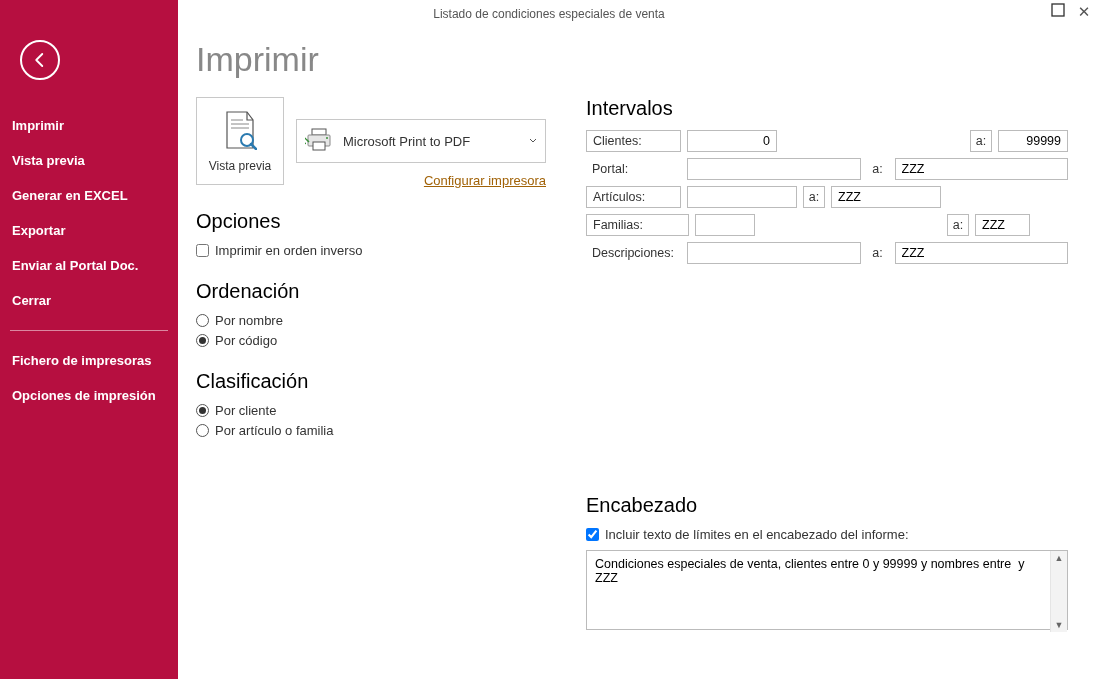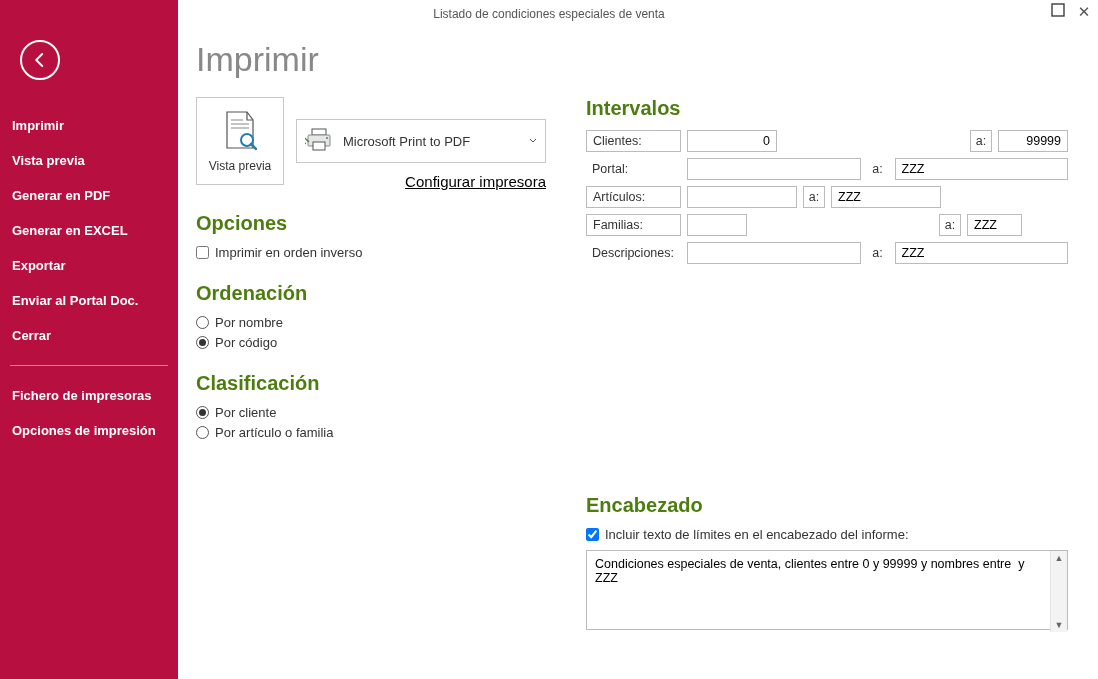--- a/index.html
+++ b/index.html
@@ -69,22 +69,22 @@
     font-size: 34px;
     font-weight: 300;
     color: #888;
     margin-bottom: 18px;
   }
   .cols { display: flex; gap: 40px; }
   .colL { width: 350px; }
   .colR { flex: 1; }
   h2.sect {
     font-size: 20px;
-    font-weight: 700;
-    color: #4d7c0f;
+    font-weight: 400;
+    color: #000000;
     margin-top: 22px;
     margin-bottom: 10px;
   }
   .toprow { display: flex; gap: 12px; align-items: flex-start; }
   .preview-btn {
     width: 88px; height: 88px;
     border: 1px solid #c8c8c8;
     display: flex; flex-direction: column;
     align-items: center; justify-content: center;
     gap: 6px;
@@ -107,24 +107,24 @@
   }
   .printer-box svg { width: 28px; height: 24px; }
   .printer-box .caret {
     margin-left: auto;
     width: 8px; height: 8px;
     display: flex; align-items:center;
   }
   .config-link {
     text-align: right;
     margin-top: 10px;
-    color: #000000;
+    color: #a16207;
     text-decoration: underline;
     cursor: pointer;
-    font-size: 15px;
+    font-size: 13px;
   }
   .chk { display: flex; align-items: center; gap: 6px; margin: 6px 0; }
   .chk input { width: 13px; height: 13px; }
   .radio { display: flex; align-items: center; gap: 6px; margin: 5px 0; }
   .radio .rb {
     width: 13px; height: 13px; border: 1px solid #555; border-radius: 50%;
     display: inline-flex; align-items:center; justify-content:center;
   }
   .radio .rb.on::after {
     content:""; width:7px; height:7px; background:#333; border-radius:50%;
@@ -190,21 +190,20 @@
 </div>
 
 <div class="sidebar">
   <div class="back-circle">
     <svg viewBox="0 0 24 24">
         <path d="M15 4 L7 12 L15 20" fill="none" stroke="#fff" stroke-width="2.5" stroke-linecap="round" stroke-linejoin="round"></path>
       </svg>
   </div>
   <div class="side-link">Imprimir</div>
   <div class="side-link">Vista previa</div>
-  <div class="side-link">Generar en PDF</div>
   <div class="side-link">Generar en EXCEL</div>
   <div class="side-link">Exportar</div>
   <div class="side-link">Enviar al Portal Doc.</div>
   <div class="side-link">Cerrar</div>
   <div class="side-sep"></div>
   <div class="side-link">Fichero de impresoras</div>
   <div class="side-link">Opciones de impresión</div>
 </div>
 
 <div class="main">
@@ -301,21 +300,21 @@
       </div>
 
       <div style="display:flex; align-items:center; gap:6px; margin-bottom:6px;">
         <div class="int-lbl" style="width:95px">Artículos:</div>
         <input class="fld" style="width: 110px;" value="">
         <div class="int-a" style="width:22px">a:</div>
         <input class="fld" style="width: 110px;" value="ZZZ">
       </div>
 
       <div style="display:flex; align-items:center; gap:6px; margin-bottom:6px;">
-        <div class="int-lbl" style="width:95px">Familias:</div>
+        <div class="int-lbl" style="width:103px">Familias:</div>
         <input class="fld" style="width: 60px;" value="">
         <div style="width:180px"></div>
         <div class="int-a" style="width:22px">a:</div>
         <input class="fld" style="width: 55px;" value="ZZZ">
       </div>
 
       <div style="display:flex; align-items:flex-end; gap:6px; margin-bottom:6px;">
         <div class="int-lbl plain" style="width:95px">Descripciones:</div>
         <input class="fld" style="flex: 1 1 0%;" value="">
         <div class="int-a plain" style="width:22px">a:</div>

